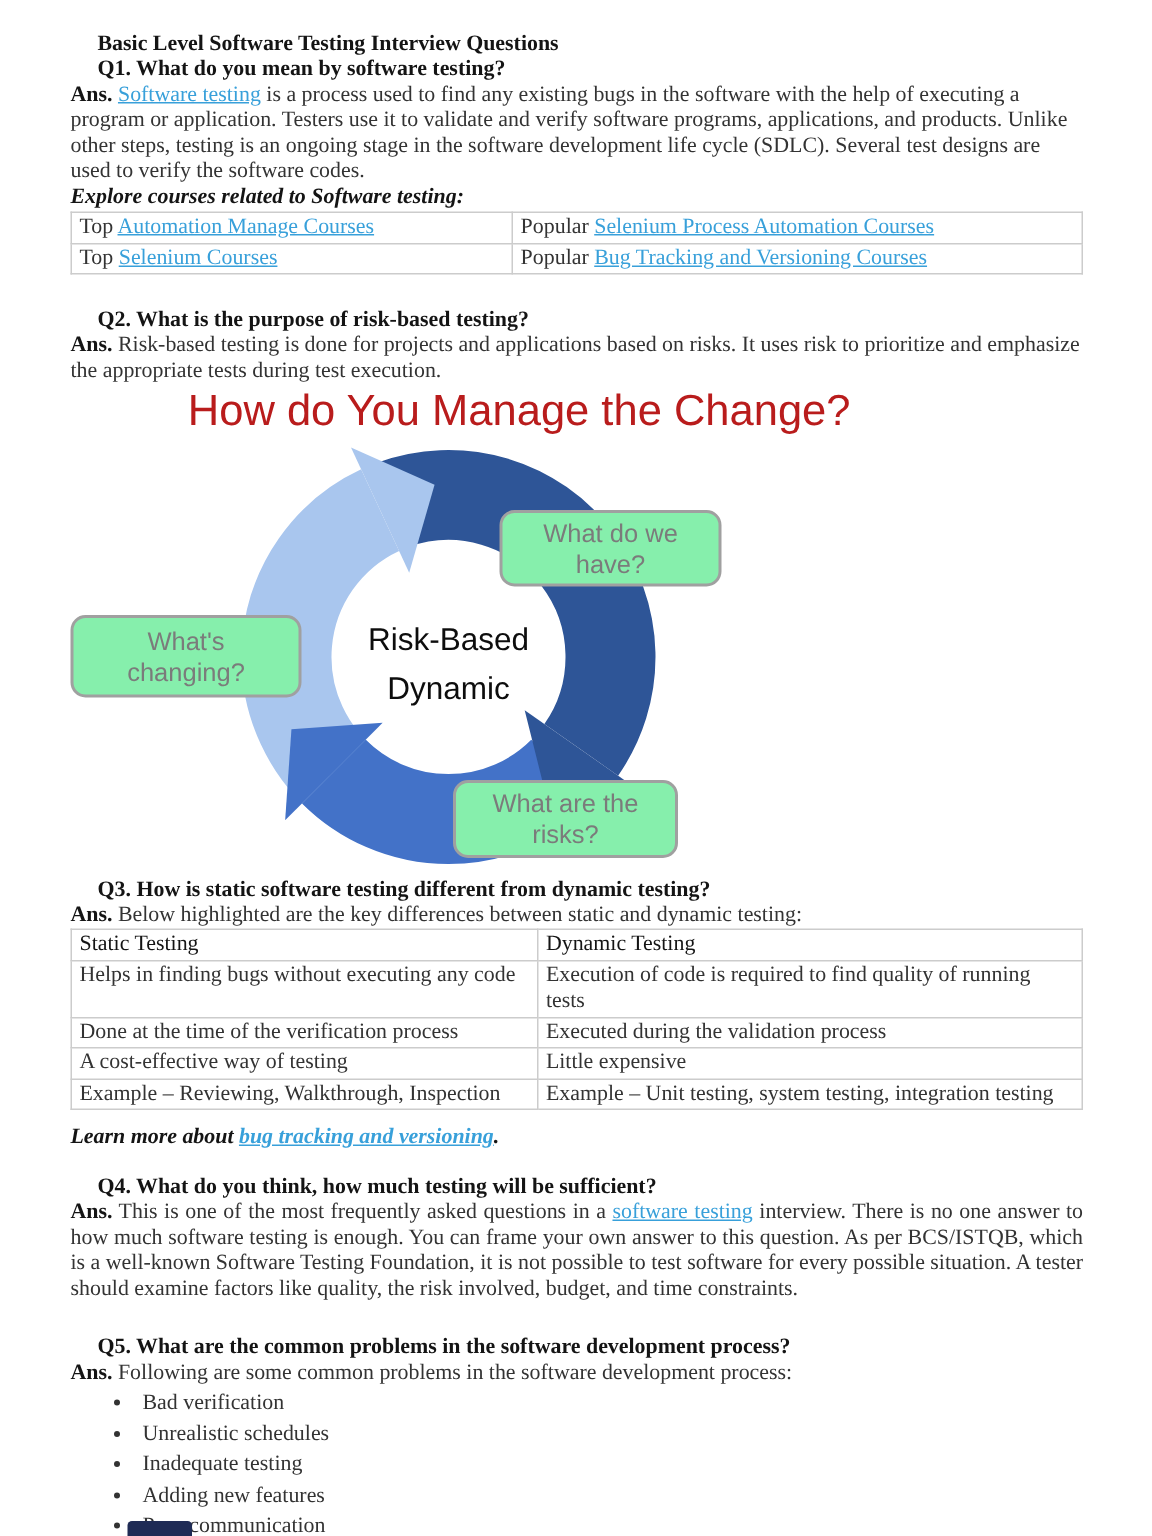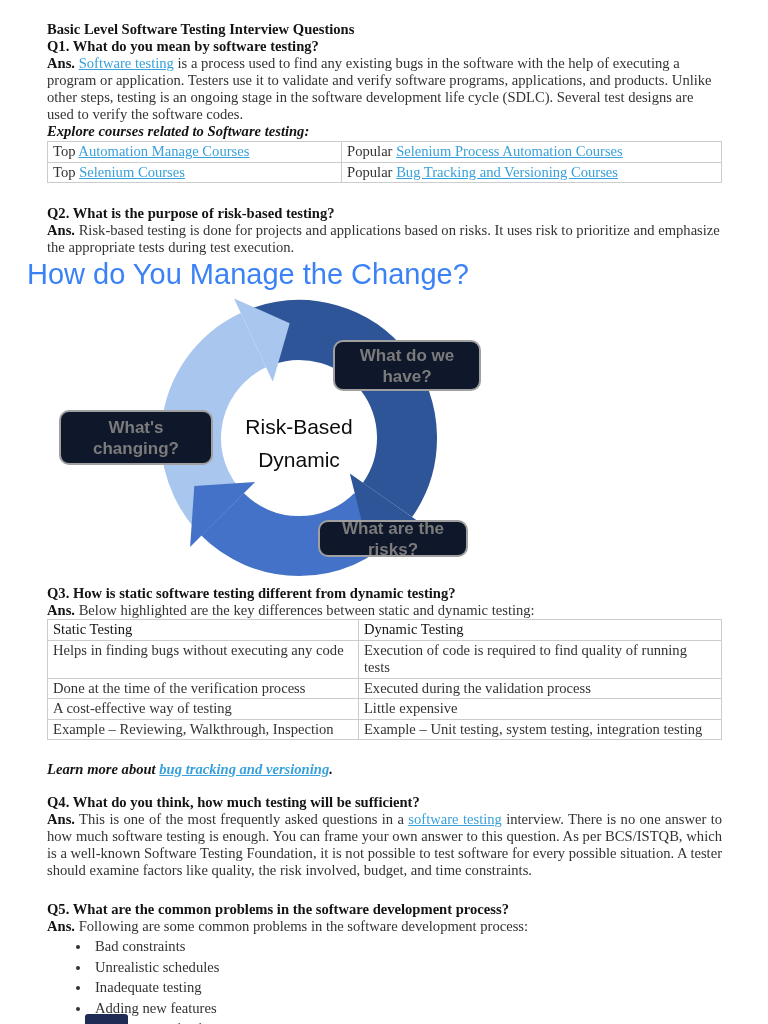--- a/index.html
+++ b/index.html
@@ -1,51 +1,51 @@
 <!DOCTYPE html>
 <html><head>
 <meta charset="utf-8">
 <style>
   html,body{margin:0;padding:0;background:#fff;}
   .page{
     position:relative;width:768px;height:1024px;overflow:hidden;background:#ffffff;
     font-family:"Liberation Serif", serif;font-size:14.6px;line-height:17px;color:#333333;
     box-sizing:border-box;padding:21px 46px 0 47px;
   }
-  .bold{font-weight:bold;color:#141414;}
+  .bold{font-weight:bold;color:#141414;margin-left:18px;}
   .bi{font-weight:bold;font-style:italic;color:#141414;}
   p{margin:0;}
   .lnk{color:#38a0da;text-decoration:underline;cursor:pointer;}
   a.lnk{color:#38a0da;}
   .anslbl{font-weight:bold;color:#141414;}
   .gap22{height:22px;}
   .gap16{height:16px;}
   table{border-collapse:collapse;width:100%;table-layout:fixed;}
   td,th{border:1px solid #cccccc;padding:1px 5px;vertical-align:top;text-align:left;
         font-weight:normal;font-size:14.6px;line-height:17.5px;color:#333;}
   th{font-weight:normal;color:#141414;}
   .courses{margin-top:1px;}
   .courses td:first-child{width:42%;}
   .compare td:first-child,.compare th:first-child{width:44.5%;}
-  .learnmore{margin-top:21px;}
+  .learnmore{margin-top:10px;}
   ul.problems{margin:1px 0 0 0;padding-left:44px;}
   ul.problems li{margin:0;padding-left:4px;line-height:20.5px;color:#333;}
   
   .diagram{position:relative;height:327px;margin-top:2px;font-family:"Liberation Sans", sans-serif;}
-  .dg-title{position:absolute;left:-20px;top:0;width:540px;text-align:left;
-            font-size:29px;line-height:32px;color:#3b82f6;}
+  .dg-title{position:absolute;left:-20px;top:0;width:540px;text-align:right;
+            font-size:29px;line-height:32px;color:#b91c1c;}
   .dg-ring{position:absolute;left:102px;top:30px;}
   .dg-center{position:absolute;left:152px;top:152px;width:200px;text-align:center;
              font-size:21px;line-height:33px;color:#0d0d0d;}
-  .callout{position:absolute;background:#0f172a;border:2.5px solid #a0a0a0;border-radius:10px;
-           color:#7b7b7b;font-weight:bold;font-size:17px;line-height:21px;text-align:center;
+  .callout{position:absolute;background:#86efac;border:2.5px solid #a0a0a0;border-radius:10px;
+           color:#7b7b7b;font-weight:normal;font-size:17px;line-height:21px;text-align:center;
            display:flex;align-items:center;justify-content:center;box-sizing:border-box;}
   .c1{left:286px;top:82px;width:148px;height:51px;padding:2px 14px;}
-  .c2{left:12px;top:152px;width:154px;height:55px;padding:4px 20px;}
-  .c3{left:271px;top:262px;width:150px;height:37px;padding:2px 16px;}
+  .c2{left:0px;top:152px;width:154px;height:55px;padding:4px 20px;}
+  .c3{left:255px;top:262px;width:150px;height:52px;padding:2px 16px;}
   
   .footer-badge{position:absolute;left:85px;bottom:0;width:43px;height:10px;
                 background:#1f2b55;border-radius:3px 3px 0 0;}
 </style>
 </head>
 <body>
 
 <div class="page">
 
   <div class="bold">Basic Level Software Testing Interview Questions</div>
@@ -129,21 +129,21 @@
   <div class="gap16"></div>
 
   <div class="bold">Q4. What do you think, how much testing will be sufficient?</div>
   <p style="text-align:justify;"><span class="anslbl">Ans.</span><span> This is one of the most frequently asked questions in a </span><a class="lnk">software testing</a><span> interview. There is no one answer to how much software testing is enough. You can frame your own answer to this question. As per BCS/ISTQB, which is a well-known Software Testing Foundation, it is not possible to test software for every possible situation. A tester should examine factors like quality, the risk involved, budget, and time constraints.</span></p>
 
   <div class="gap22"></div>
 
   <div class="bold">Q5. What are the common problems in the software development process?</div>
   <p><span class="anslbl">Ans.</span><span>  Following are some common problems in the software development process:</span></p>
   <ul class="problems">
-    <li>Bad constraints</li>
+    <li>Bad verification</li>
     <li>Unrealistic schedules</li>
     <li>Inadequate testing</li>
     <li>Adding new features</li>
     <li>Poor communication</li>
   </ul>
 
   <div class="footer-badge"></div>
 </div>
 
 </body></html>

